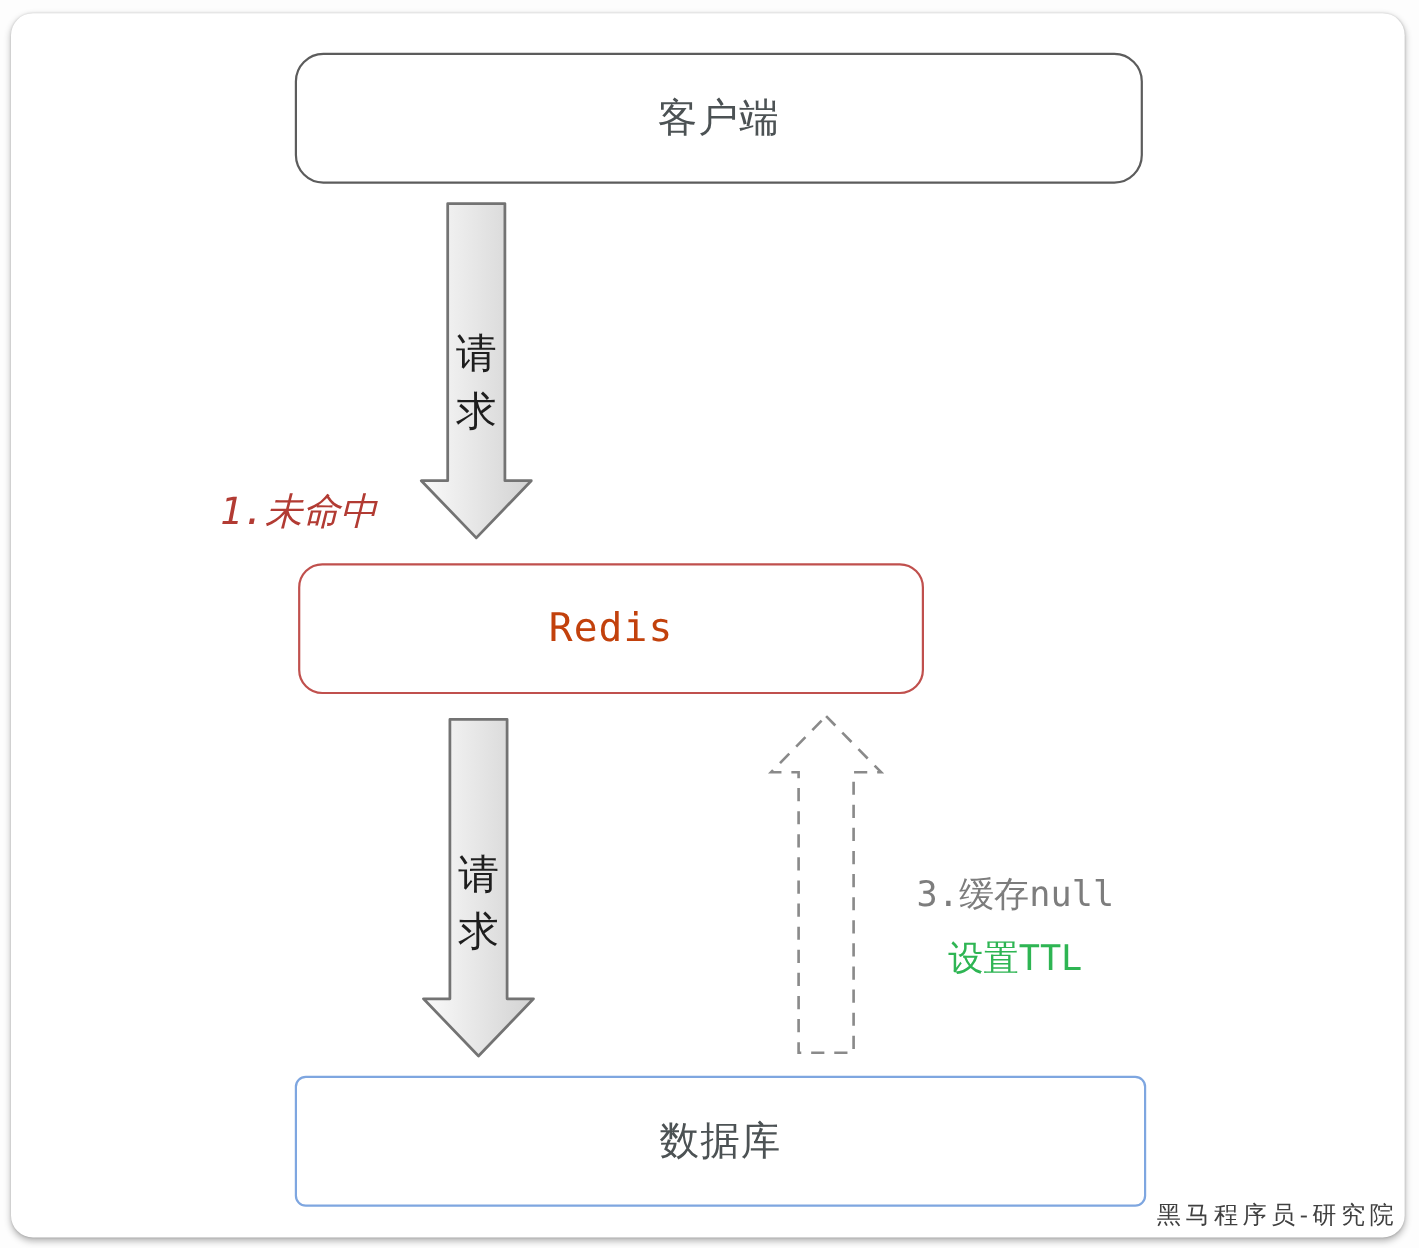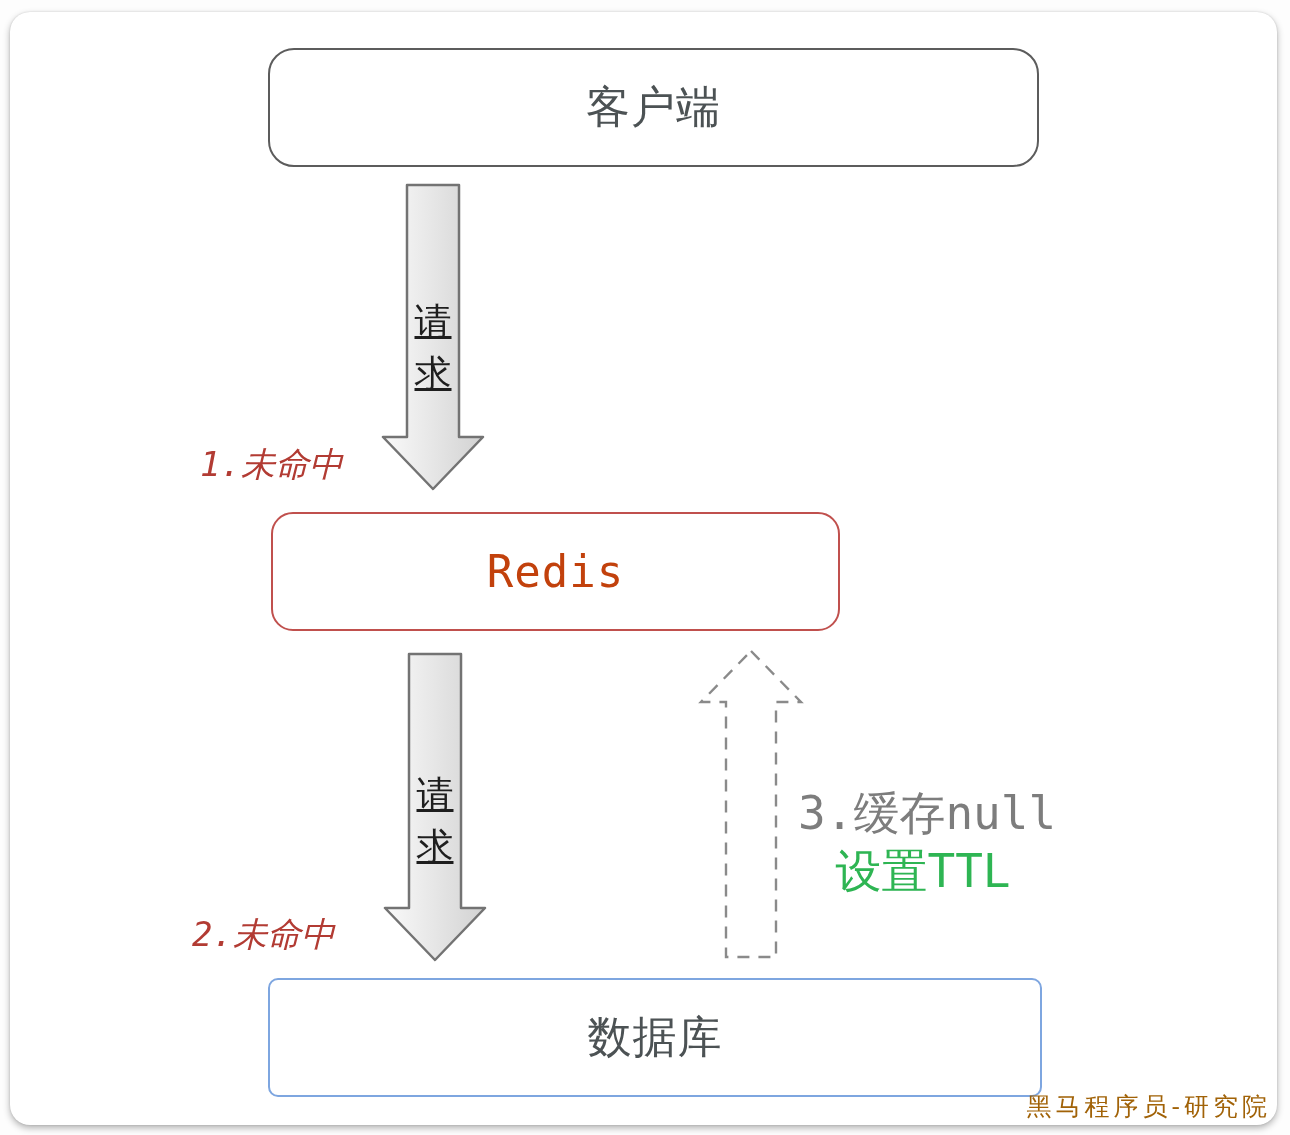--- a/index.html
+++ b/index.html
@@ -18,21 +18,21 @@
     background: #ffffff;
     border-radius: 20px;
     box-shadow: 0 3px 7px rgba(0,0,0,0.30), 0 0 2px rgba(0,0,0,0.15);
   }
   .node {
     position: absolute;
     display: flex;
     align-items: center;
     justify-content: center;
     background: #ffffff;
-    font-size: 44px;
+    font-size: 36px;
     color: #4c5254;
     font-family: "DejaVu Sans Mono", "DejaVu Sans", sans-serif;
     letter-spacing: 1px;
     text-align: right;
   }
   .node-client {
     left: 258px; top: 36px;
     width: 767px; height: 115px;
     border: 2.5px solid #5c5c5c;
     border-radius: 26px;
@@ -56,51 +56,50 @@
   .arrow-writeback { left: 688px; top: 637px; }
   .vlabel {
     position: absolute;
     width: 44px;
     font-size: 37px;
     line-height: 52px;
     color: #1e1e1e;
     text-align: center;
     word-break: break-all;
     font-weight: 500;
-    text-decoration: underline;
   }
   .vlabel-1 { left: 401px; top: 284px; }
   .vlabel-2 { left: 403px; top: 757px; }
   .miss-label {
     position: absolute;
     font-size: 34px;
     color: #b23b33;
     font-family: "DejaVu Sans Mono", "DejaVu Sans", sans-serif;
     white-space: nowrap;
     font-style: italic;
   }
   .miss-1 { left: 190px; top: 430px; }
   .miss-2 { left: 182px; top: 900px; }
   .writeback-label {
     position: absolute;
     left: 788px; top: 772px;
     width: 250px;
     text-align: center;
     font-family: "DejaVu Sans Mono", "DejaVu Sans", sans-serif;
-    font-size: 46px;
+    font-size: 32px;
     line-height: 58px;
     white-space: nowrap;
   }
   .writeback-line1 { color: #7d7d7d; }
   .writeback-line2 { color: #2eb553; text-align: center; }
   .watermark {
     position: absolute;
     right: 6px; top: 1078px;
-    font-size: 25px;
-    color: #a16207;
+    font-size: 22px;
+    color: #404040;
     font-family: "DejaVu Serif", serif;
     white-space: nowrap;
     letter-spacing: 4px;
   }
 </style>
 </head>
 <body>
 
 <div class="canvas">
   <div class="card">
@@ -130,21 +129,20 @@
       <defs>
         <linearGradient id="agrad2" x1="0" y1="0" x2="1" y2="0">
           <stop offset="0" stop-color="#fafafa"></stop>
           <stop offset="1" stop-color="#d2d2d2"></stop>
         </linearGradient>
       </defs>
       <polygon points="27,2 79,2 79,256 103,256 53,308 3,256 27,256" fill="url(#agrad2)" stroke="#737373" stroke-width="2.5" stroke-linejoin="round"></polygon>
     </svg>
     <div class="vlabel vlabel-2">请求</div>
 
-    <div class="miss-label miss-2">2.未命中</div>
 
     <svg class="arrow-svg arrow-writeback" width="106" height="310" viewBox="0 0 106 310">
       <polygon points="53,2 103,53 78,53 78,308 28,308 28,53 3,53" fill="none" stroke="#8a8a8a" stroke-width="2.4" stroke-dasharray="12 9" stroke-linejoin="miter"></polygon>
     </svg>
 
     <div class="writeback-label">
       <div class="writeback-line1">3.缓存null</div>
       <div class="writeback-line2">设置TTL</div>
     </div>
 

